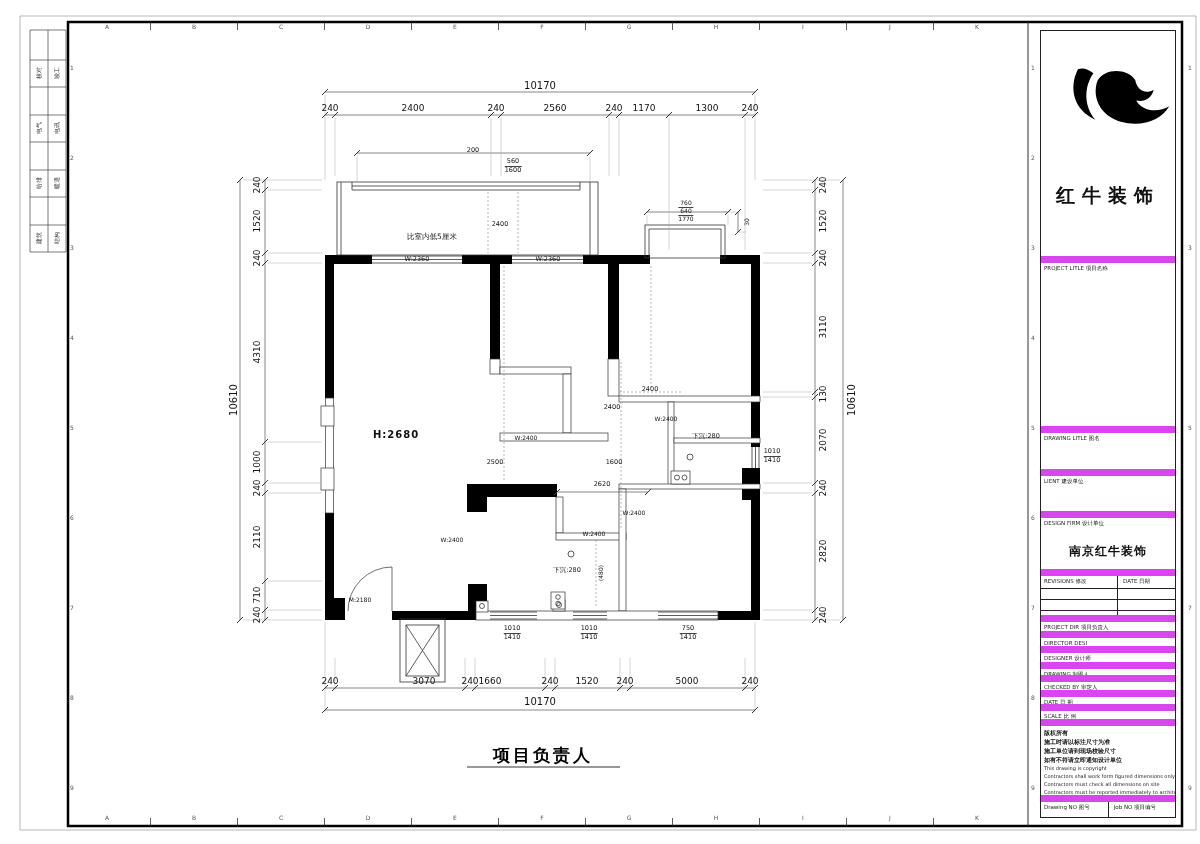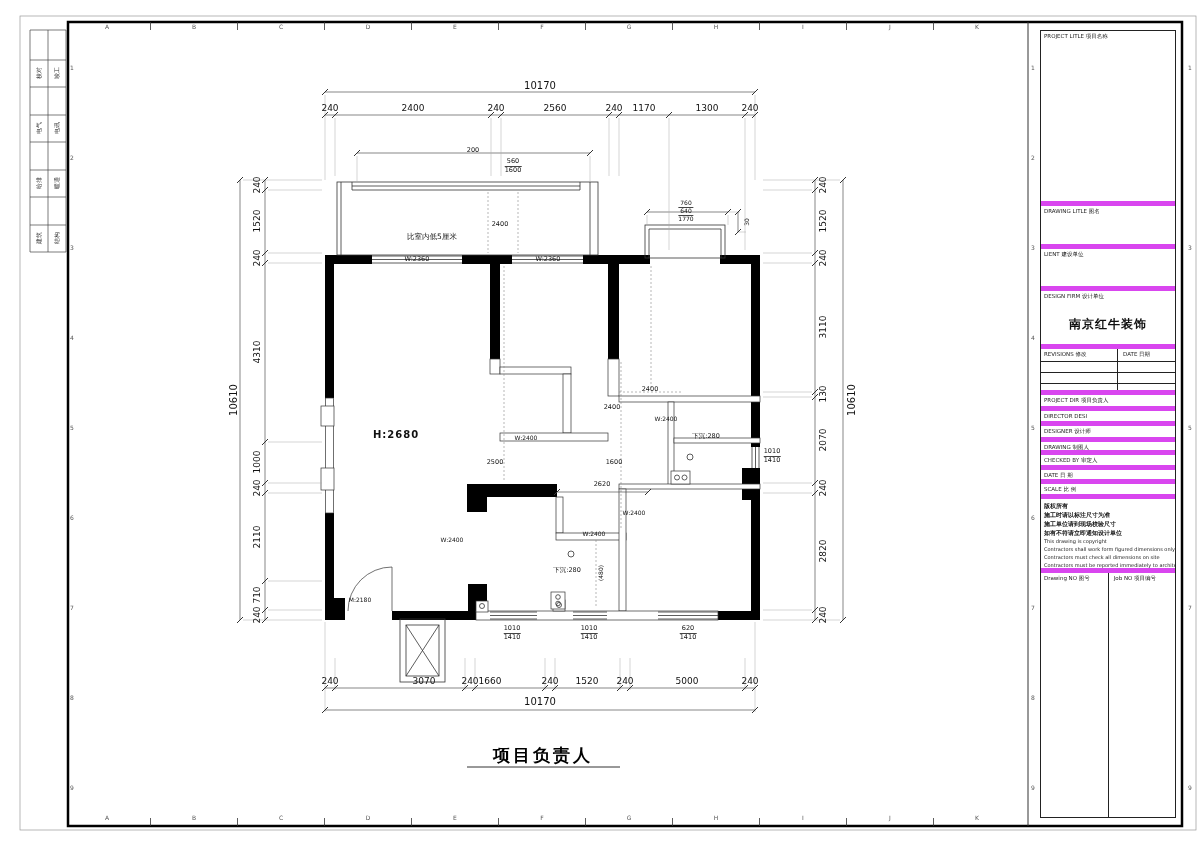--- a/index.html
+++ b/index.html
@@ -13,21 +13,21 @@
   .frac span{display:block}
   .frac .u{border-bottom:.5px solid #444}
   .gl{position:absolute;font-size:6px;color:#555;transform:translateX(-50%)}
   .gn{position:absolute;font-size:6px;color:#555}
   .so{position:absolute;font-size:6px;color:#333;transform:translate(-50%,-50%) rotate(-90deg);white-space:nowrap}
   .hlabel{position:absolute;font-size:10px;font-weight:600;letter-spacing:1px;transform:translate(-50%,-50%)}
   .planTitle{position:absolute;font-size:17px;font-weight:600;letter-spacing:3px;transform:translateX(-50%);color:#000}
   
   .tb{position:absolute;left:1040px;top:30px;width:136px;height:788px;border:1px solid #222;
       display:flex;flex-direction:column;box-sizing:border-box;background:#fff}
-  .tb .sec{border-top:5px solid #d946ef;position:relative;box-sizing:border-box;overflow:hidden}
+  .tb .sec{border-top:7px solid #d946ef;position:relative;box-sizing:border-box;overflow:hidden}
   .tb .sec:first-child{border-top:none}
   .lbl{font-size:5.5px;color:#222;padding:2px 3px;display:block;white-space:nowrap}
   .brand{font-size:19px;font-weight:700;letter-spacing:7px;text-align:center;margin-top:4px;white-space:nowrap}
   .firmval{font-size:12px;font-weight:600;text-align:center;margin-top:14px;letter-spacing:1px}
   .rev .vline{position:absolute;left:57%;top:0;bottom:0;border-left:1px solid #222}
   .rev .h1{position:absolute;left:0;right:0;top:12px;border-top:1px solid #222}
   .rev .h2{position:absolute;left:0;right:0;top:23px;border-top:1px solid #222}
   .rev .h3{position:absolute;left:0;right:0;top:34px;border-top:1px solid #222}
   .rev .dl{position:absolute;left:59%;top:0}
   .divider{border-top:2px solid #000}
@@ -352,27 +352,34 @@
 </div>
 <div class="frac" style="left:512px;top:625px">
   <span class="u">1010</span>
   <span>1410</span>
 </div>
 <div class="frac" style="left:589px;top:625px">
   <span class="u">1010</span>
   <span>1410</span>
 </div>
 <div class="frac" style="left:688px;top:625px">
-  <span class="u">620</span>
+  <span class="u">750</span>
   <span>1410</span>
 </div>
 
 <div class="planTitle" style="left:543px;top:744px">项目负责人</div>
 
 <div class="tb">
+  <div class="sec" style="height:225px">
+    <svg width="136" height="130" viewBox="0 0 140 100" style="display:block;margin:18px auto 0">
+      <path fill="#000" d="M38 4 C28 24 34 46 56 56 C44 42 44 22 54 8 C48 3 42 2 38 4 Z"></path>
+      <path fill="#000" d="M58 16 C52 34 62 52 82 58 C104 64 124 56 132 42 C120 49 104 47 98 36 C106 38 114 34 116 25 C108 30 99 26 97 15 C89 3 66 2 58 16 Z"></path>
+    </svg>
+    <div class="brand">红牛装饰</div>
+  </div>
   <div class="sec" style="height:170px">
     <span class="lbl">PROJECT LITLE  项目名称</span>
   </div>
   <div class="sec" style="height:43px">
     <span class="lbl">DRAWING LITLE  图名</span>
   </div>
   <div class="sec" style="height:42px">
     <span class="lbl">LIENT  建设单位</span>
   </div>
   <div class="sec" style="height:58px">

